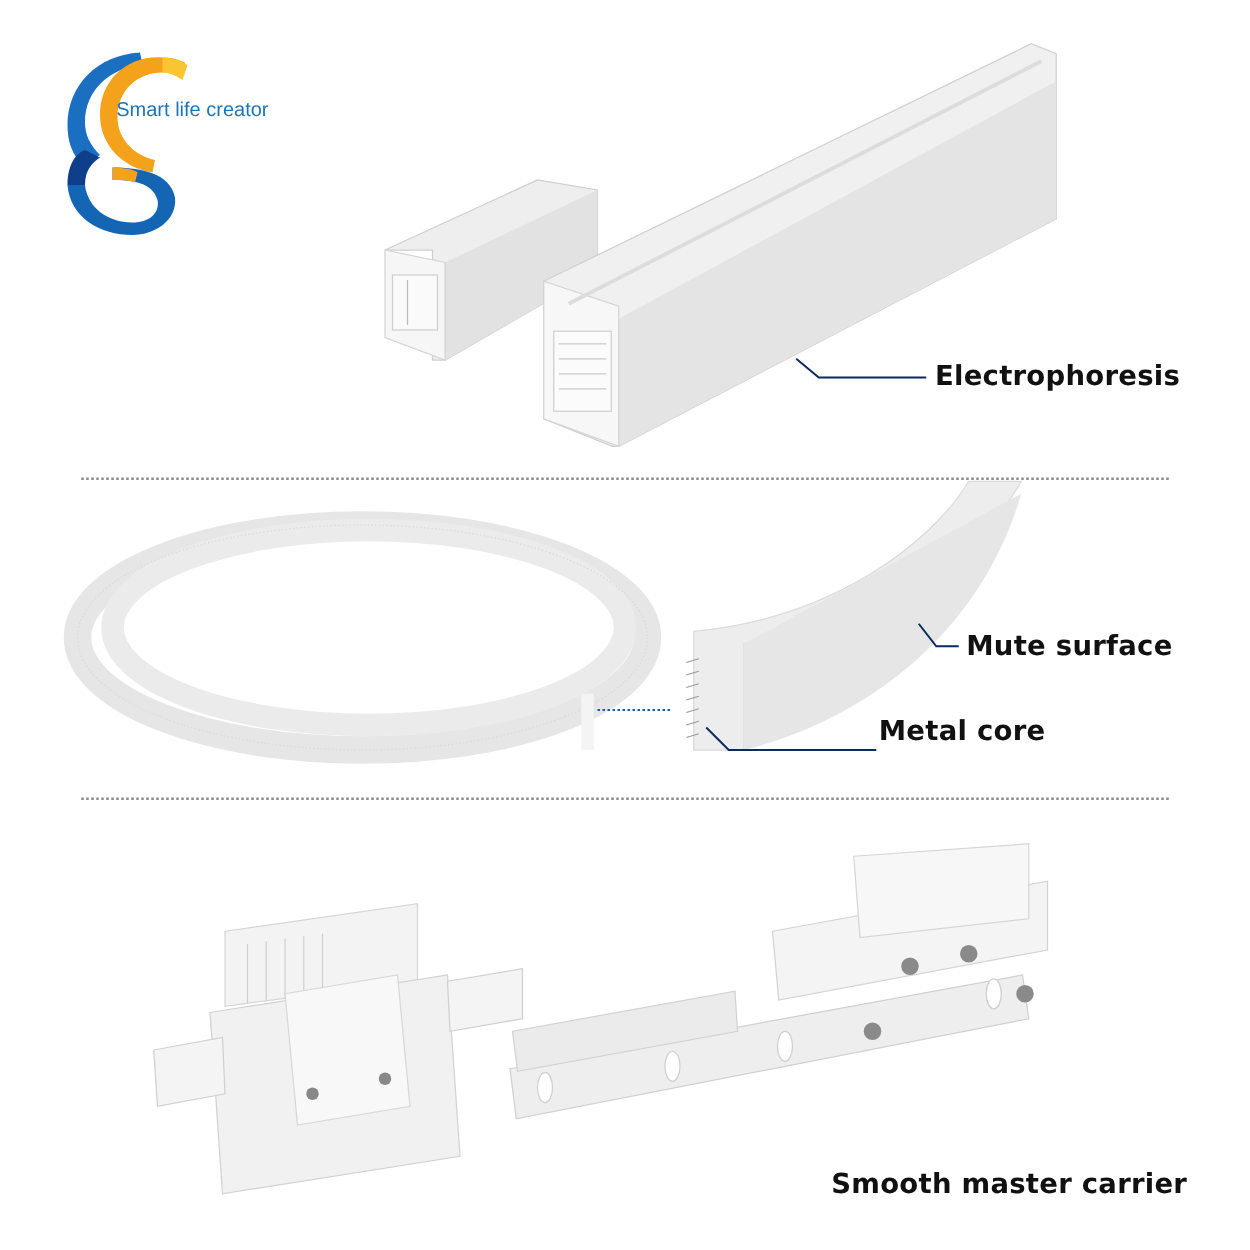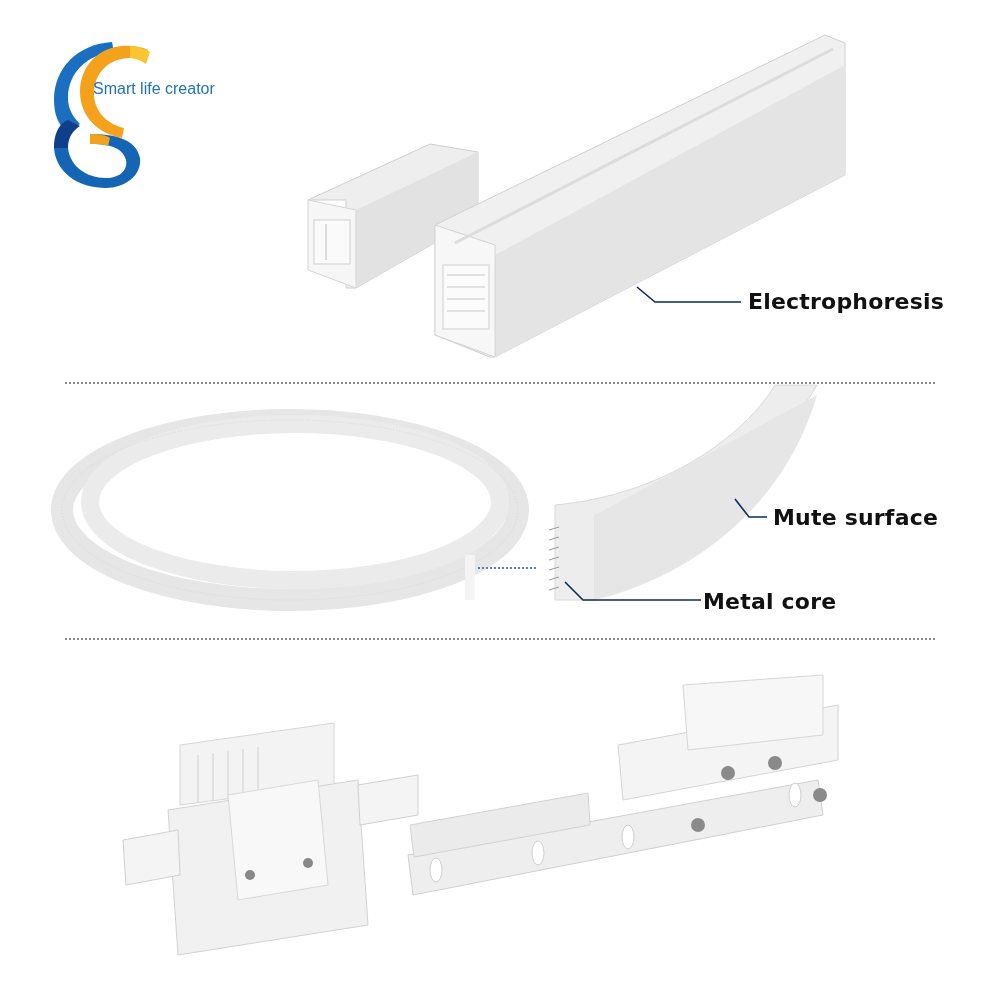--- a/index.html
+++ b/index.html
@@ -81,21 +81,21 @@
       <line x1="4" y1="205" x2="14" y2="202"></line>
     </g>
   </svg>
   <svg width="40" height="30" style="left:733px;top:112px;">
     <polyline points="2,2 16,20 34,20" fill="none" stroke="#0b2a5e" stroke-width="1.6"></polyline>
   </svg>
   <div class="label" style="left:773px;top:120px;">Mute surface</div>
   <svg width="140" height="30" style="left:563px;top:195px;">
     <polyline points="2,2 20,20 138,20" fill="none" stroke="#0b2a5e" stroke-width="1.6"></polyline>
   </svg>
-  <div class="label" style="left:703px;top:204px;">Metal core</div>
+  <div class="label" style="left:703px;top:188px;">Metal core</div>
 </div>
 
 <div class="divider" style="top:638px;"></div>
 
 <div class="abs" style="left:0;top:645px;width:1000px;height:355px;">
   <svg width="760" height="290" style="left:118px;top:30px;">
 
     <polygon points="62,70 216,48 216,110 62,130" fill="#f3f3f3" stroke="#d6d6d6"></polygon>
     <g stroke="#d0d0d0">
         <line x1="80" y1="80" x2="80" y2="128"></line>
@@ -118,13 +118,14 @@
     <ellipse cx="510" cy="162" rx="6" ry="12" fill="#ffffff" stroke="#cfcfcf"></ellipse>
     <ellipse cx="677" cy="120" rx="6" ry="12" fill="#ffffff" stroke="#cfcfcf"></ellipse>
     <circle cx="580" cy="150" r="7" fill="#8a8a8a"></circle>
       <circle cx="702" cy="120" r="7" fill="#8a8a8a"></circle>
 
     <polygon points="500,70 720,30 720,85 505,125" fill="#f4f4f4" stroke="#d4d4d4"></polygon>
     <polygon points="565,10 705,0 705,60 570,75" fill="#f7f7f7" stroke="#d6d6d6"></polygon>
     <circle cx="610" cy="98" r="7" fill="#8a8a8a"></circle>
       <circle cx="657" cy="88" r="7" fill="#8a8a8a"></circle>
   </svg>
+  <div class="label" style="left:665px;top:290px;">Smooth master carrier</div>
 </div>
 
 </body></html>

